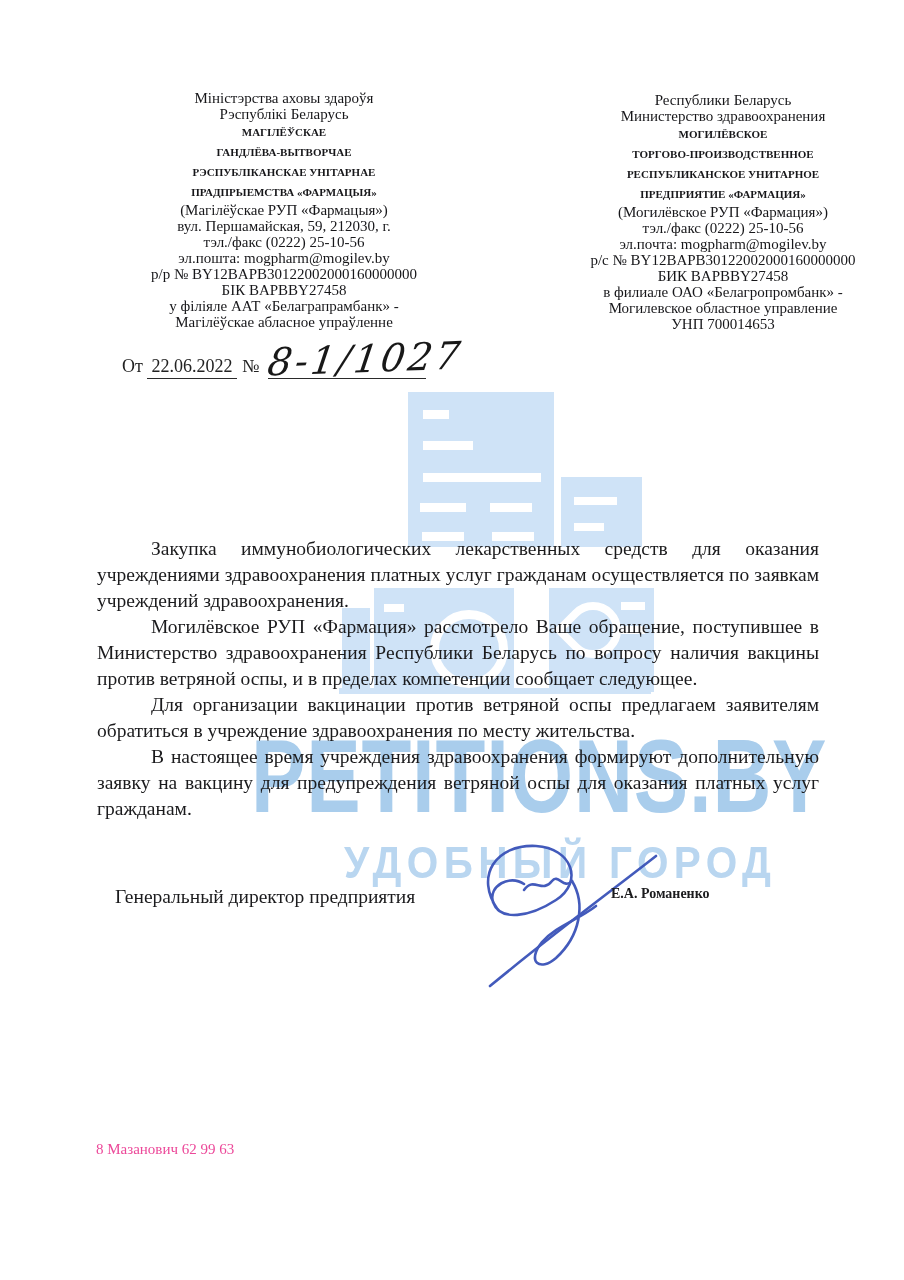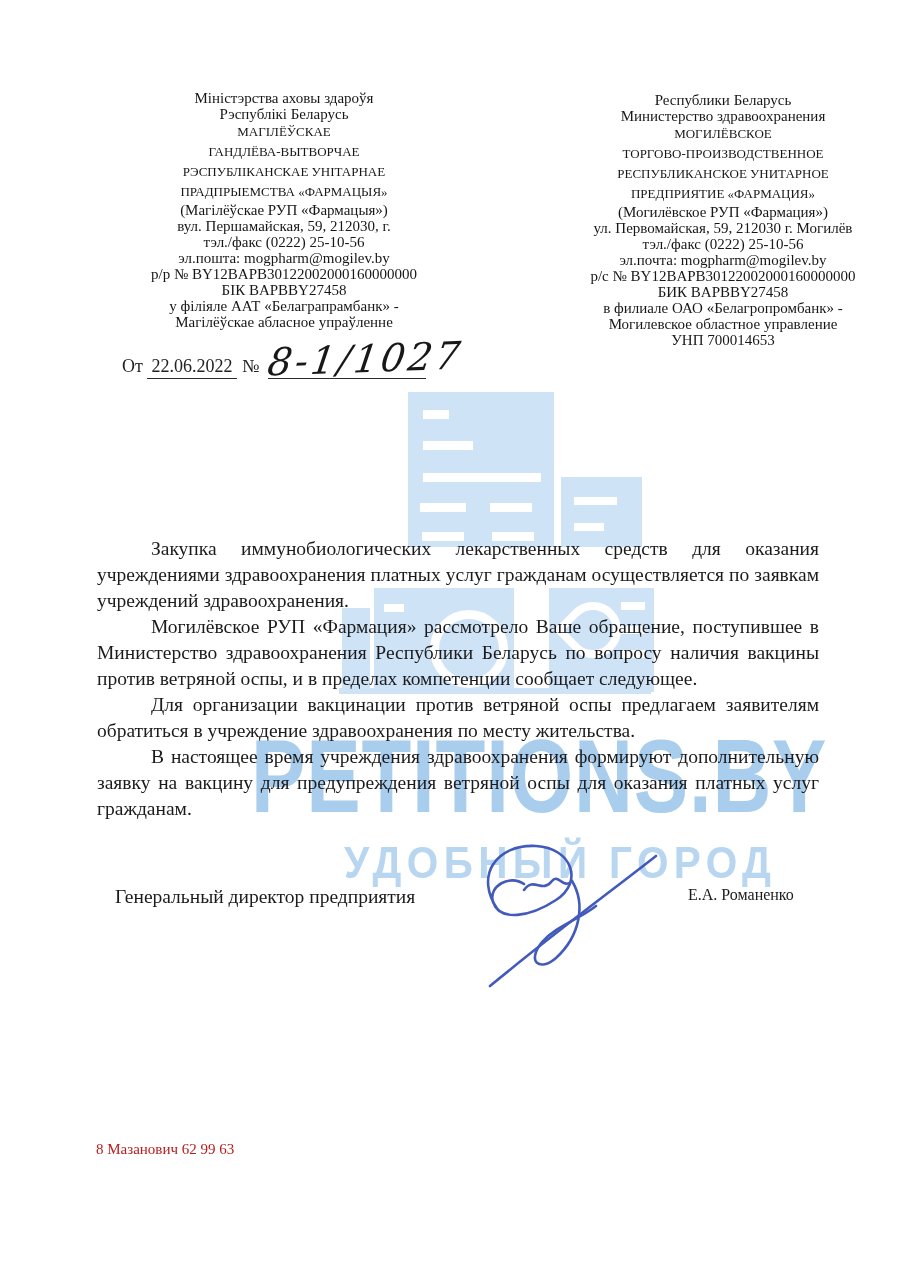--- a/index.html
+++ b/index.html
@@ -18,38 +18,38 @@
   .wm-tagline{position:absolute;left:300px;top:840px;font-family:"Liberation Sans",sans-serif;font-weight:700;
             font-size:45px;line-height:45px;color:#b9d6f0;white-space:nowrap;
             transform:scale(0.90,1);transform-origin:left top;letter-spacing:6px;}
 
   
   .layer{position:absolute;inset:0;z-index:2;}
 
   .lh{position:absolute;text-align:center;font-size:15px;line-height:16px;color:#17171a;}
   .lh-left{left:106px;top:90px;width:356px;}
   .lh-right{left:551px;top:92px;width:344px;}
-  .lh .b{font-weight:400;font-size:13px;line-height:20px;}
+  .lh .b{font-weight:700;font-size:11px;line-height:20px;}
 
   .refline{position:absolute;left:122px;top:356px;font-size:18px;color:#222;}
   .refline .u{display:inline-block;border-bottom:1.5px solid #2a2a2a;padding:0 5px 1px 4px;}
   .refline .numline{display:inline-block;width:158px;border-bottom:1.5px solid #2a2a2a;height:18px;vertical-align:bottom;margin-left:4px;}
   .handwritten{position:absolute;left:146px;top:-16px;font-size:38px;line-height:38px;font-style:italic;
                font-family:"DejaVu Serif",serif;color:#181818;letter-spacing:3px;white-space:nowrap;
                transform:rotate(-2deg) skewX(-10deg);}
 
   .body-text{position:absolute;left:97px;top:536px;width:722px;font-size:19.5px;line-height:26px;
              text-align:justify;color:#1b1b1d;}
   .body-text p{margin:0;text-indent:54px;}
 
   .sig-title{position:absolute;left:115px;top:886px;font-size:19.5px;color:#1b1b1d;}
-  .sig-name{position:absolute;left:688px;top:886px;font-size:16px;color:#1b1b1d;}
+  .sig-name{position:absolute;left:611px;top:886px;font-size:14px;color:#1b1b1d;font-weight:bold;}
   .sig-svg{position:absolute;left:458px;top:836px;width:210px;height:168px;}
 
-  .footer{position:absolute;left:96px;top:1141px;font-size:15px;color:#b91c1c;}
+  .footer{position:absolute;left:96px;top:1141px;font-size:15px;color:#ec4899;}
 </style>
 </head>
 <body>
 
 <div class="page">
 
   <div class="wm">
 
     <div class="wm-rect" style="left:364px;top:392px;width:146px;height:155px;">
       <div class="wm-bar" style="left:15px;top:18px;width:26px;height:9px;"></div>
@@ -106,21 +106,20 @@
     </div>
 
     <div class="lh lh-right">
       <div>Республики Беларусь</div>
       <div>Министерство здравоохранения</div>
       <div class="b">МОГИЛЁВСКОЕ</div>
       <div class="b">ТОРГОВО-ПРОИЗВОДСТВЕННОЕ</div>
       <div class="b">РЕСПУБЛИКАНСКОЕ УНИТАРНОЕ</div>
       <div class="b">ПРЕДПРИЯТИЕ «ФАРМАЦИЯ»</div>
       <div>(Могилёвское РУП «Фармация»)</div>
-      <div>ул. Первомайская, 59, 212030 г. Могилёв</div>
       <div>тэл./факс (0222) 25-10-56</div>
       <div>эл.почта: mogpharm@mogilev.by</div>
       <div>р/с № BY12BAPB30122002000160000000</div>
       <div>БИК BAPBBY27458</div>
       <div>в филиале ОАО «Белагропромбанк» -</div>
       <div>Могилевское областное управление</div>
       <div>УНП 700014653</div>
     </div>
 
     <div class="refline">

